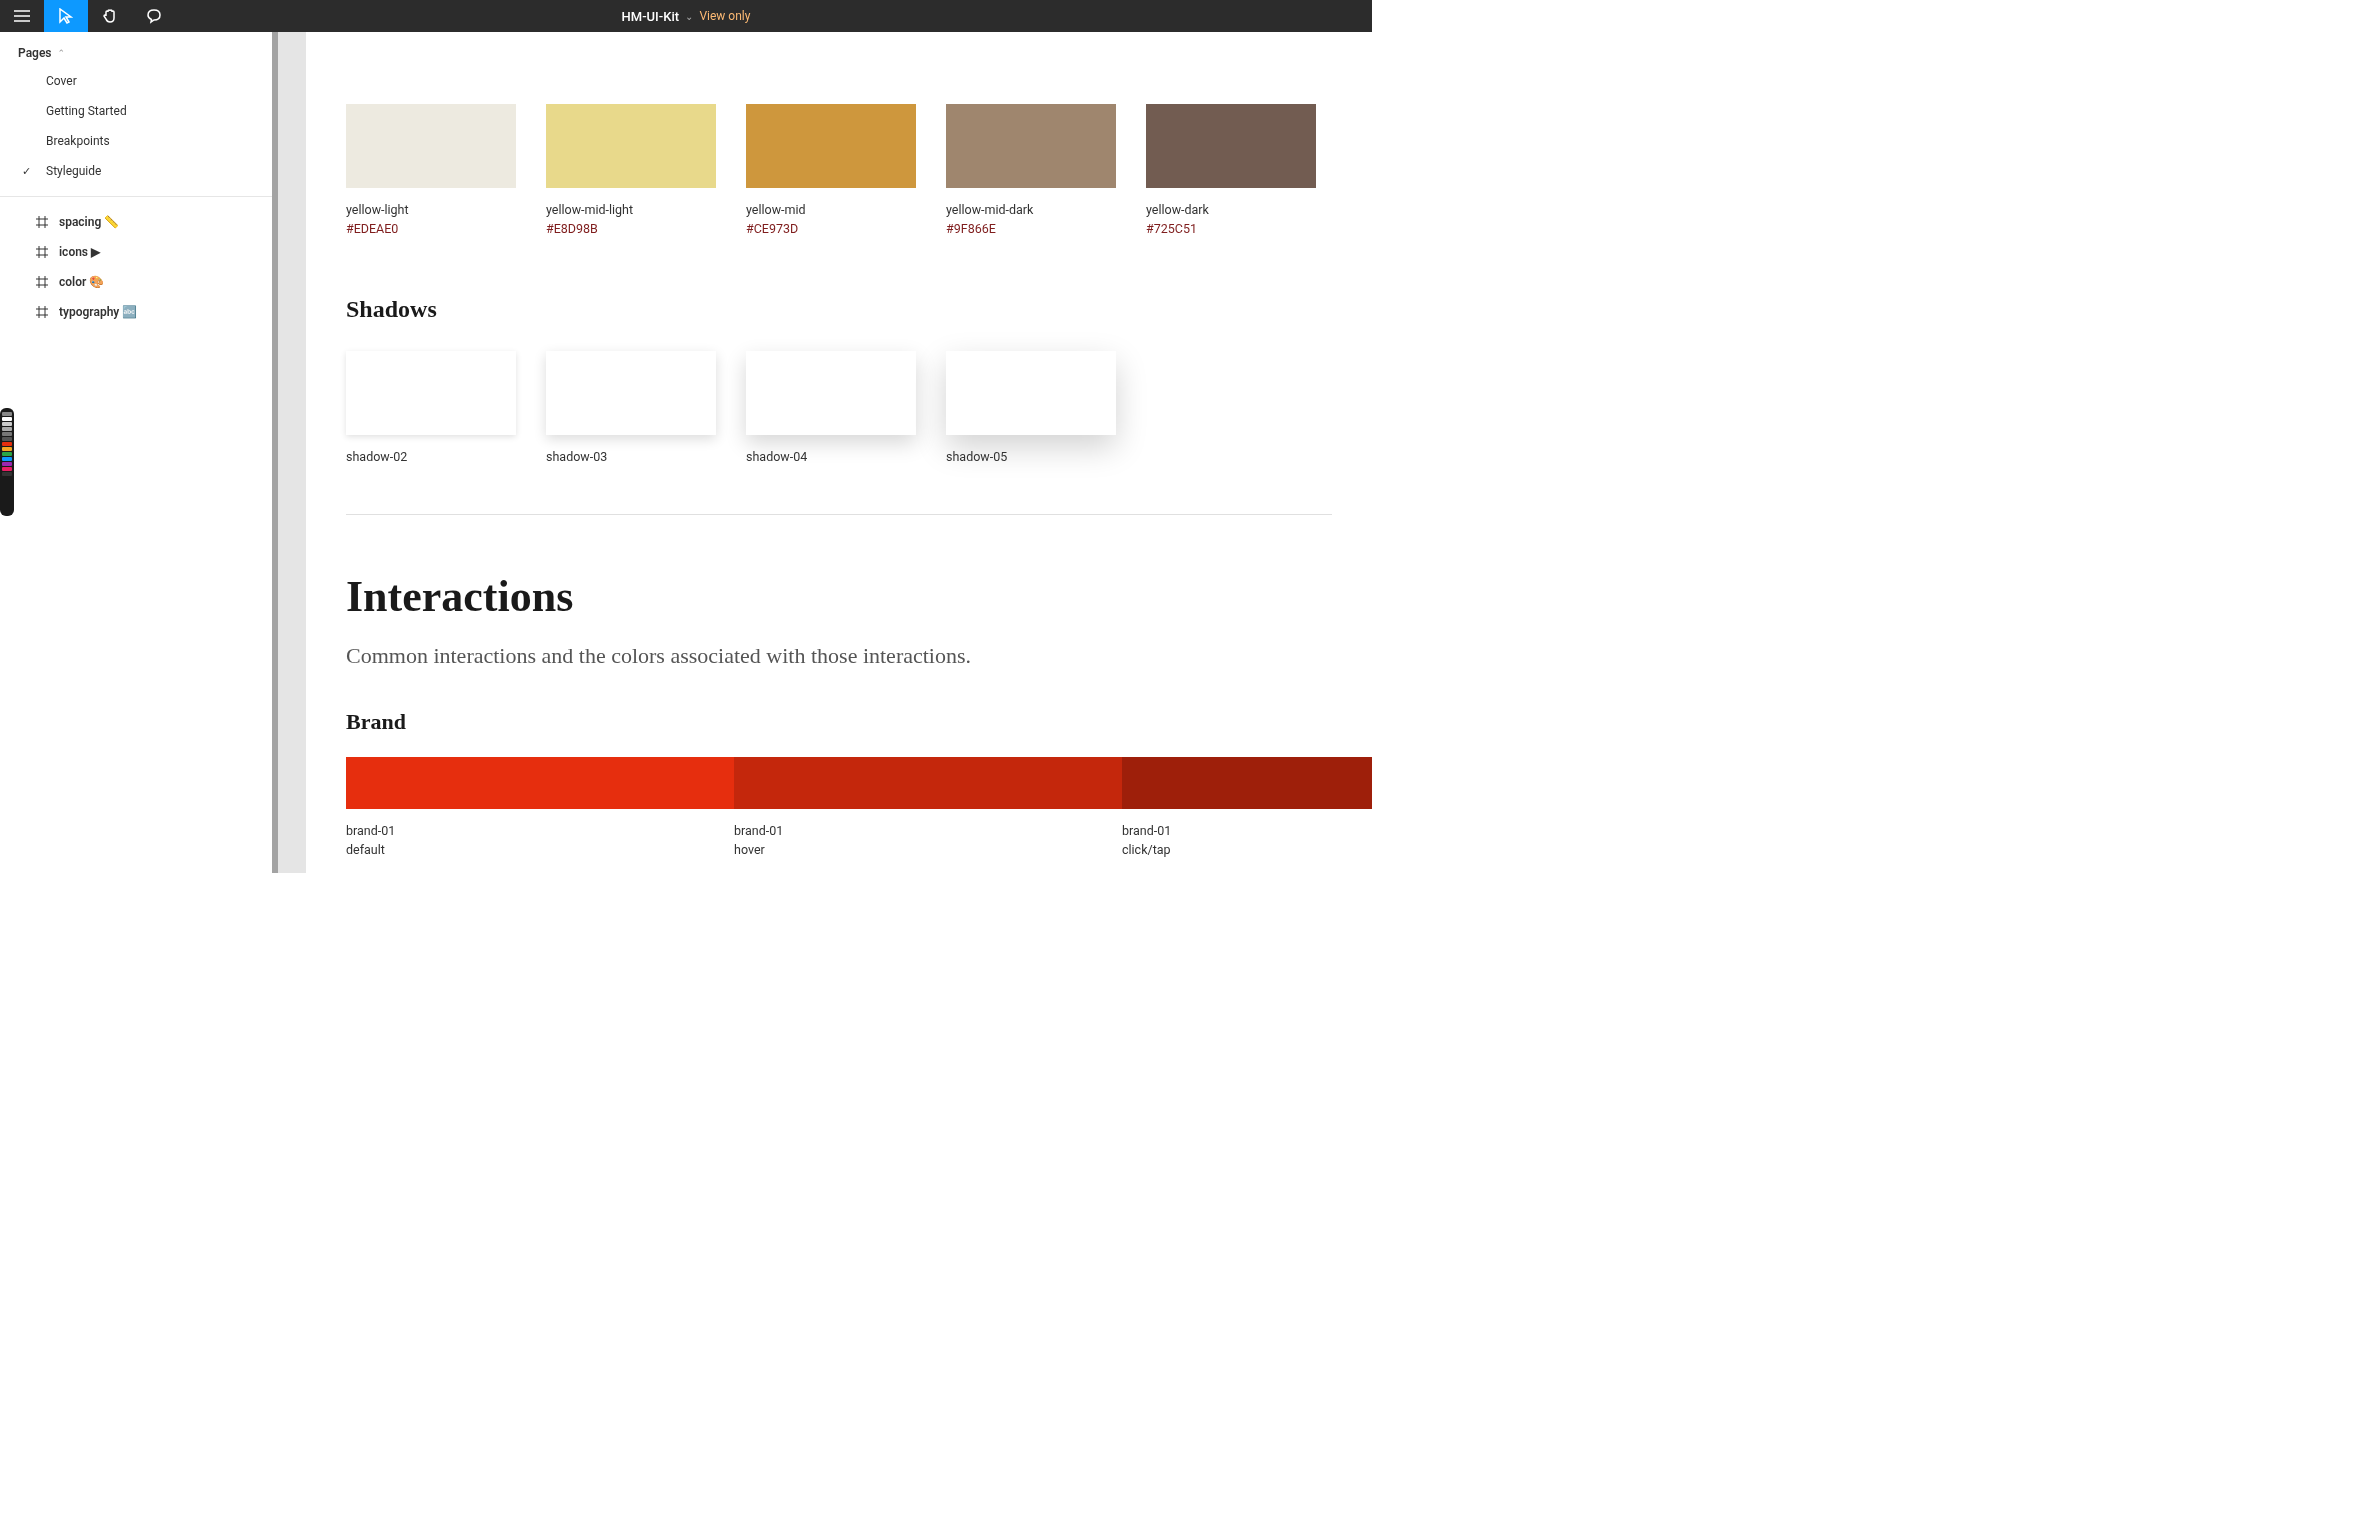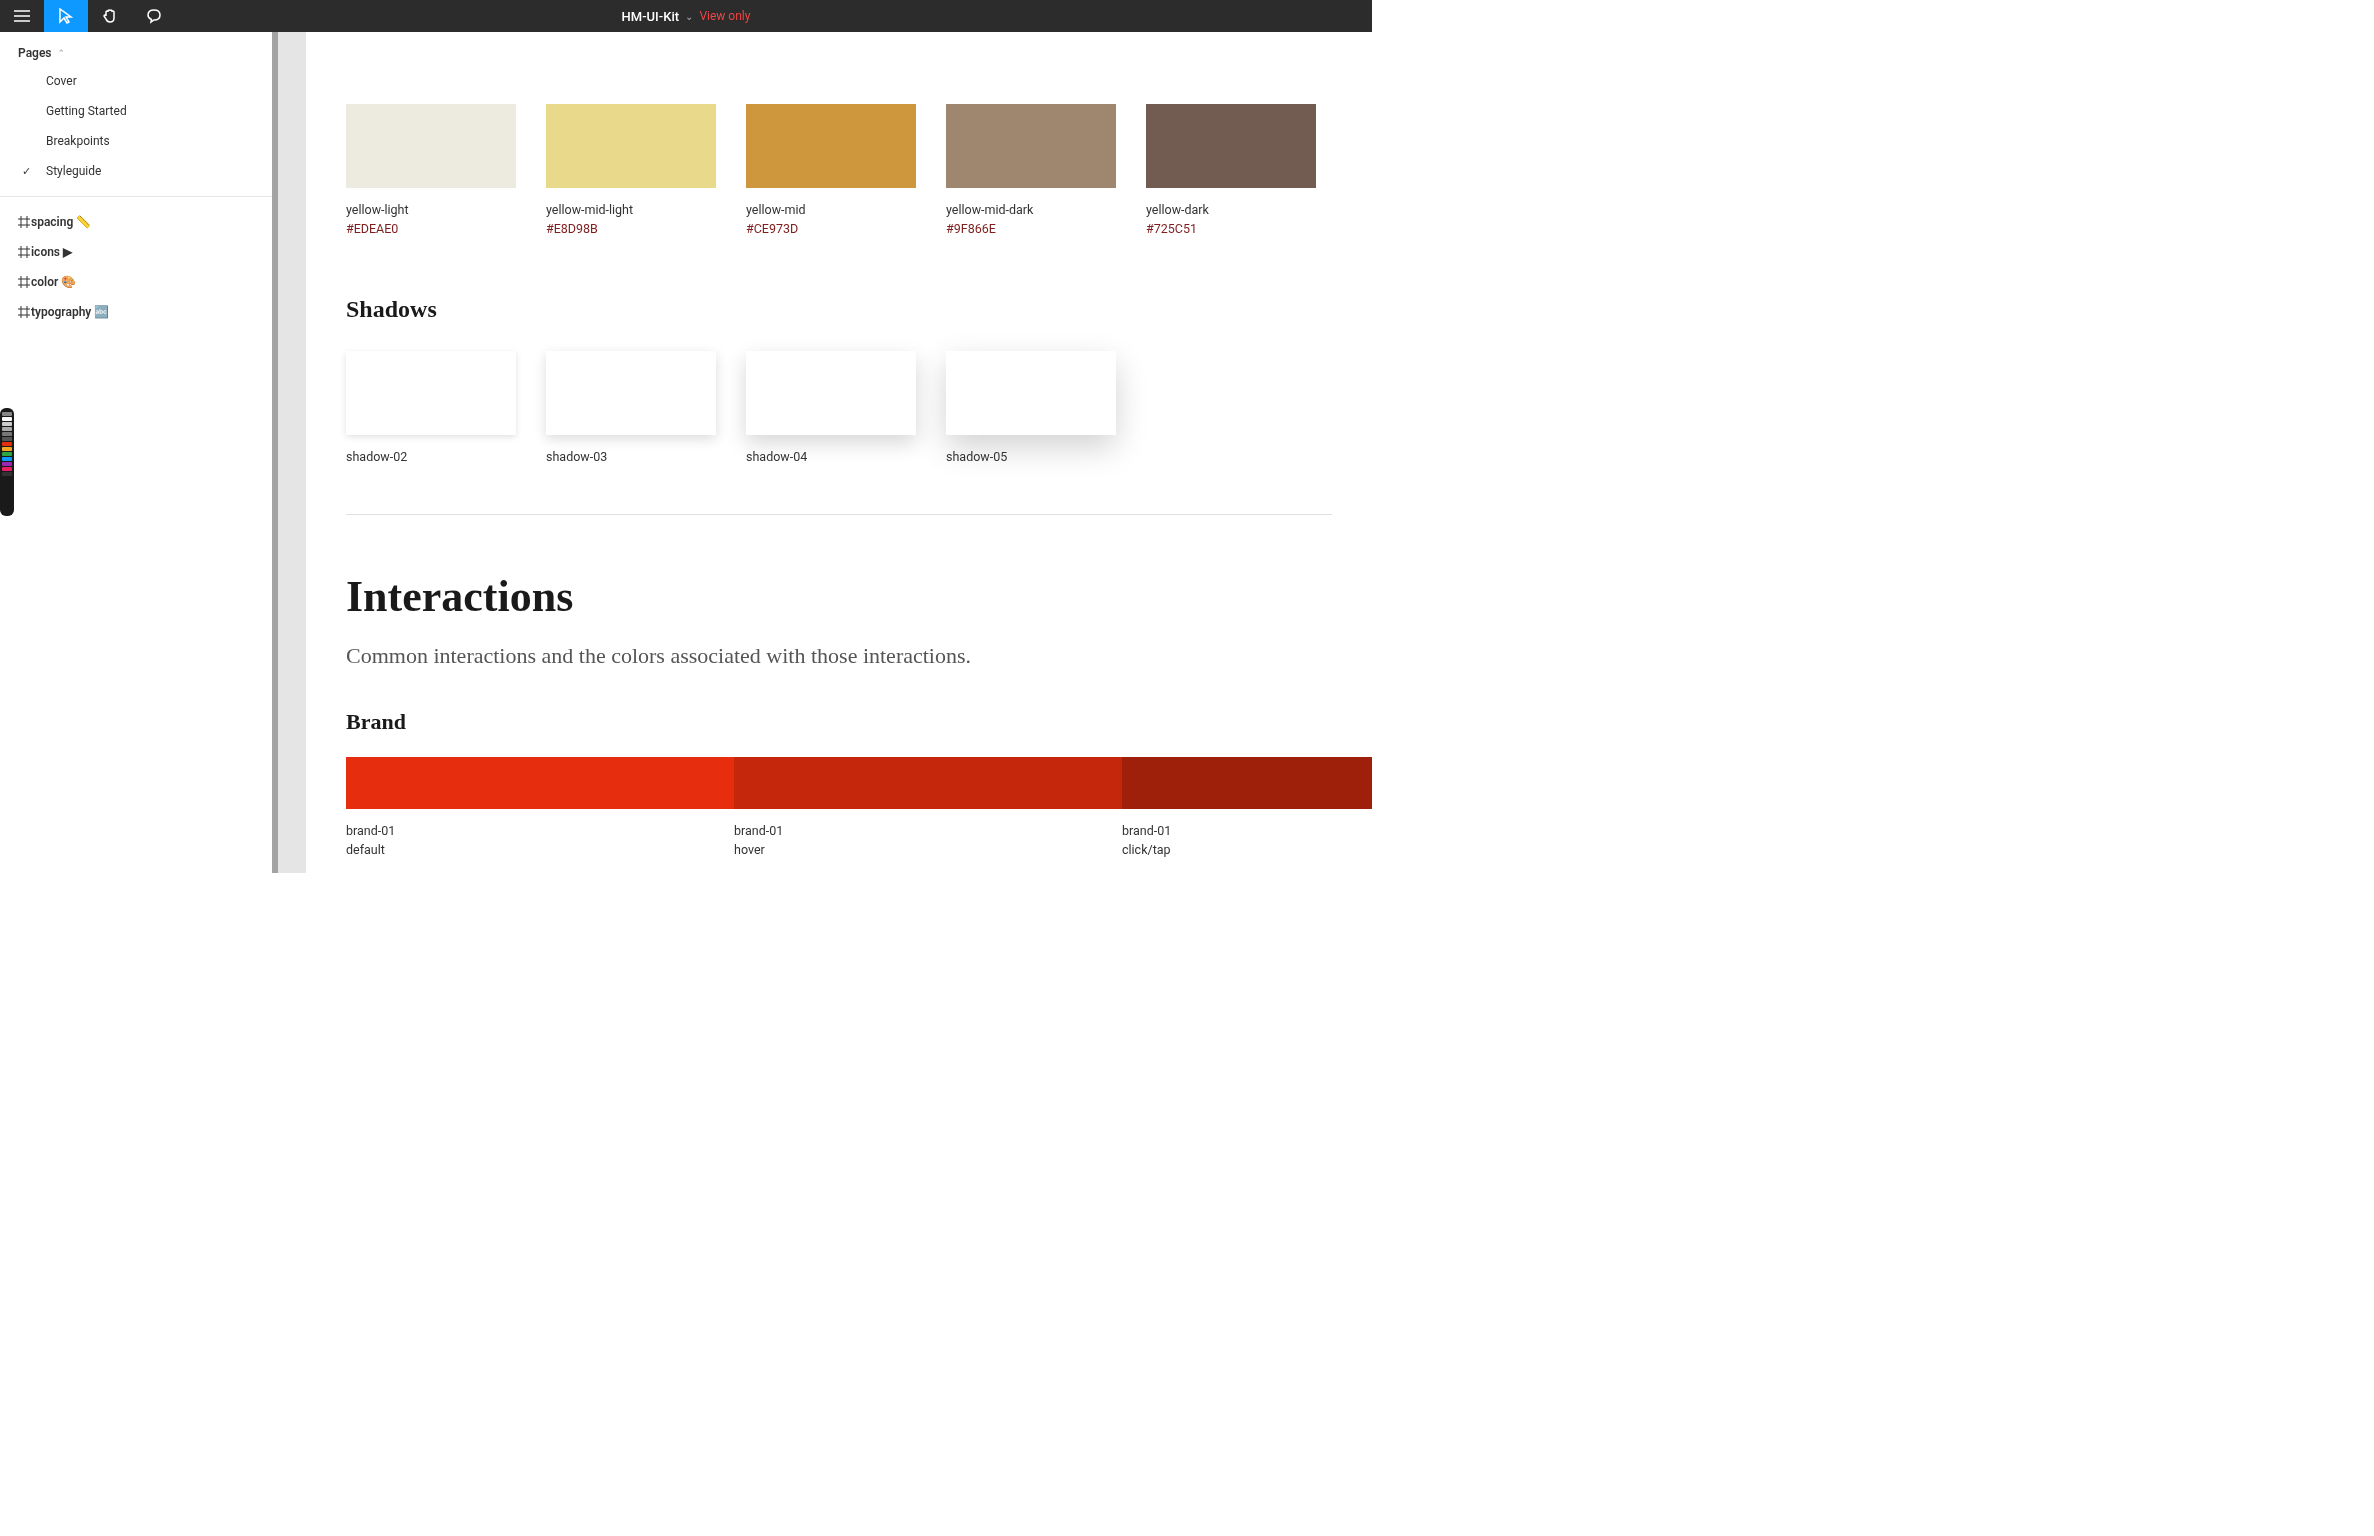--- a/index.html
+++ b/index.html
@@ -34,21 +34,21 @@
 .header-center {
   position: absolute;
   left: 50%;
   transform: translateX(-50%);
   display: flex;
   align-items: center;
   gap: 6px;
 }
 .doc-title { color: #fff; font-size: 13px; font-weight: 500; }
 .doc-chevron { color: #aaa; font-size: 10px; }
-.view-only { color: #ef4444; font-size: 12px; }
+.view-only { color: #fdba74; font-size: 12px; }
 
 
 .main { display: flex; height: calc(100% - 46px); }
 
 
 .sidebar {
   width: 278px;
   background: #fff;
   border-right: 6px solid #a3a3a3;
   display: flex;
@@ -74,23 +74,24 @@
   position: relative;
 }
 .page-item .check {
   position: absolute;
   left: 22px;
   font-size: 11px;
 }
 .divider { height: 1px; background: #e6e6e6; margin-top: 10px; }
 .layers { padding-top: 10px; }
 .layer-item {
-  padding: 8px 17px;
-  display: flex;
-  align-items: center;
+  padding: 8px 35px;
+  display: flex;
+  align-items: center;
+  gap: 10px;
   font-size: 12px;
   font-weight: 600;
   color: #333;
   cursor: pointer;
 }
 .layer-icon { width: 14px; height: 14px; display: flex; align-items: center; justify-content: center; }
 
 
 .color-widget {
   position: absolute;

